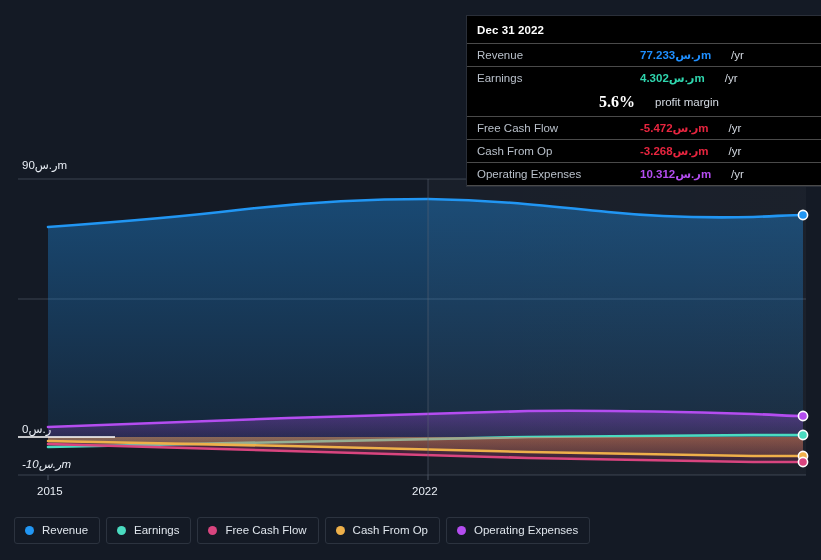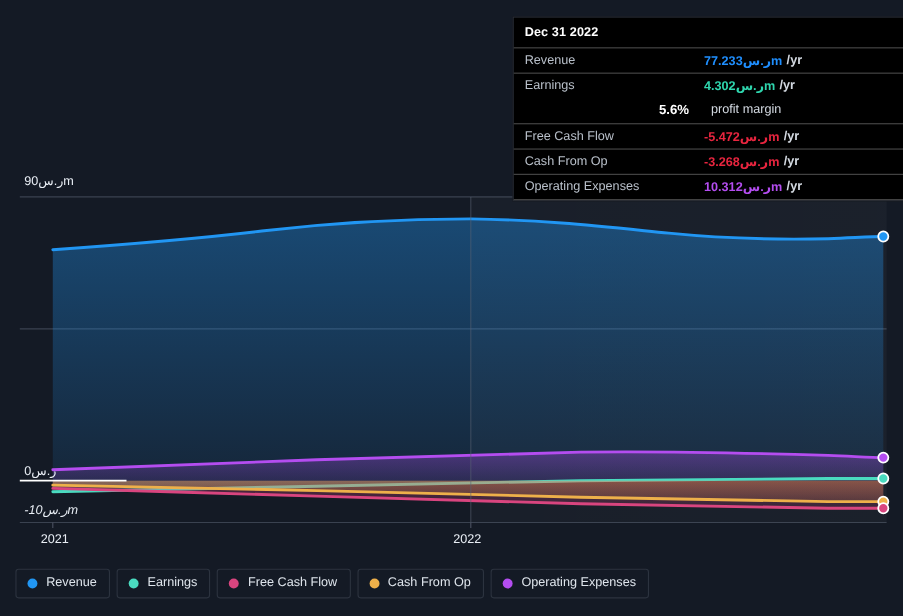--- a/index.html
+++ b/index.html
@@ -78,31 +78,31 @@
     white-space: nowrap;
   }
   .tt-val {
     font-weight: bold;
     font-size: 11.5px;
     white-space: nowrap;
     margin-left: 41px;
   }
   .tt-unit {
     color: #d4dae2;
-    font-weight: bold;
-    font-size: 11.5px;
-    margin-left: 4px;
+    font-weight: normal;
+    font-size: 11.5px;
+    margin-left: 20px;
   }
   .tt-sub {
     display: flex;
     align-items: center;
     padding: 4px 10px 5px 132px;
     border-top: none;
   }
-  .tt-sub-val { color: #ffffff; font-weight: bold; font-size: 12px; }
+  .tt-sub-val { color: #ffffff; font-weight: bold; font-size: 16px; font-family: Liberation Serif, serif; }
   .tt-sub-txt { color: #d4dae2; font-size: 11.5px; margin-left: 20px; }
   .tt-last { border-bottom: 1px solid #4a4a4a; }
 
   
   #legend {
     position: absolute;
     left: 14px; top: 517px;
     display: flex;
     gap: 6px;
   }
@@ -226,21 +226,21 @@
         <circle cx="803" cy="435" r="4.6" fill="#4adbc0" stroke="#ffffff" stroke-width="1.6"></circle>
         <circle cx="803" cy="456" r="4.6" fill="#eeb04a" stroke="#ffffff" stroke-width="1.6"></circle>
         <circle cx="803" cy="462" r="4.6" fill="#d9457f" stroke="#ffffff" stroke-width="1.6"></circle>
       </g>
     </svg>
 
     <div class="axis-label" id="label-top">90ر.سm</div>
     <div class="axis-label" id="label-zero">0ر.س</div>
     <div class="axis-label" id="label-neg">-10ر.سm</div>
 
-    <div class="x-tick-label" id="xtick-2021">2021</div>
+    <div class="x-tick-label" id="xtick-2021">2015</div>
     <div class="x-tick-label" id="xtick-2022">2022</div>
   </div>
 
   <div id="tooltip">
     <div id="tooltip-title">Dec 31 2022</div>
 
     <div class="tt-row">
       <span class="tt-key">Revenue</span>
       <span class="tt-val" style="color:#1f8fff">77.233ر.سm</span>
       <span class="tt-unit">/yr</span>

